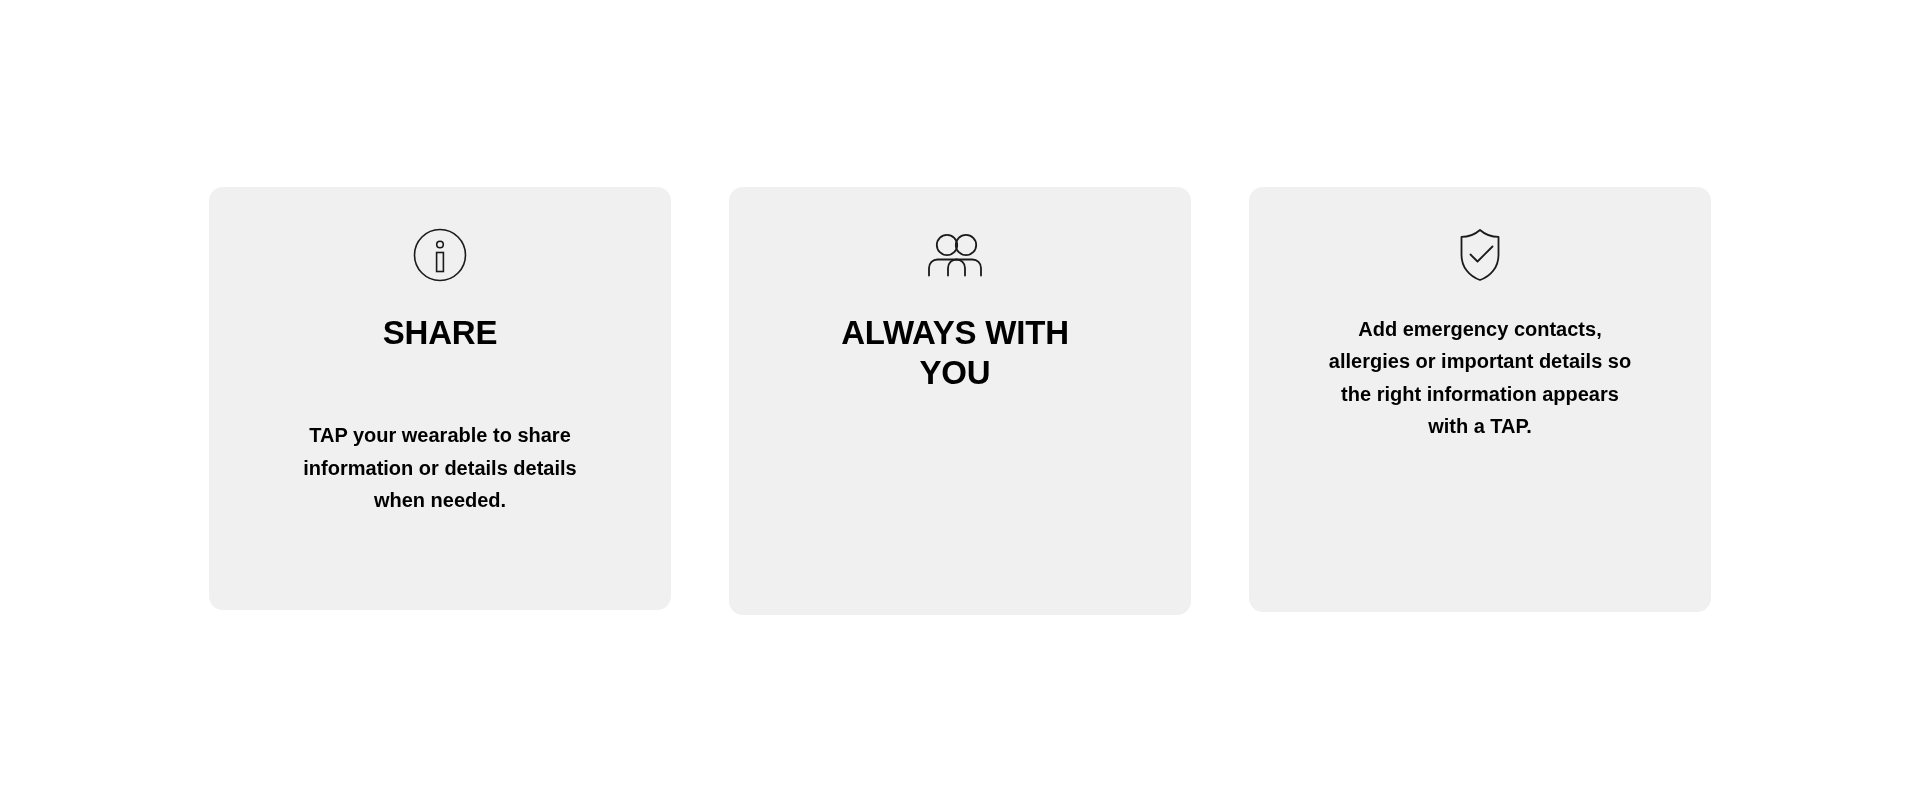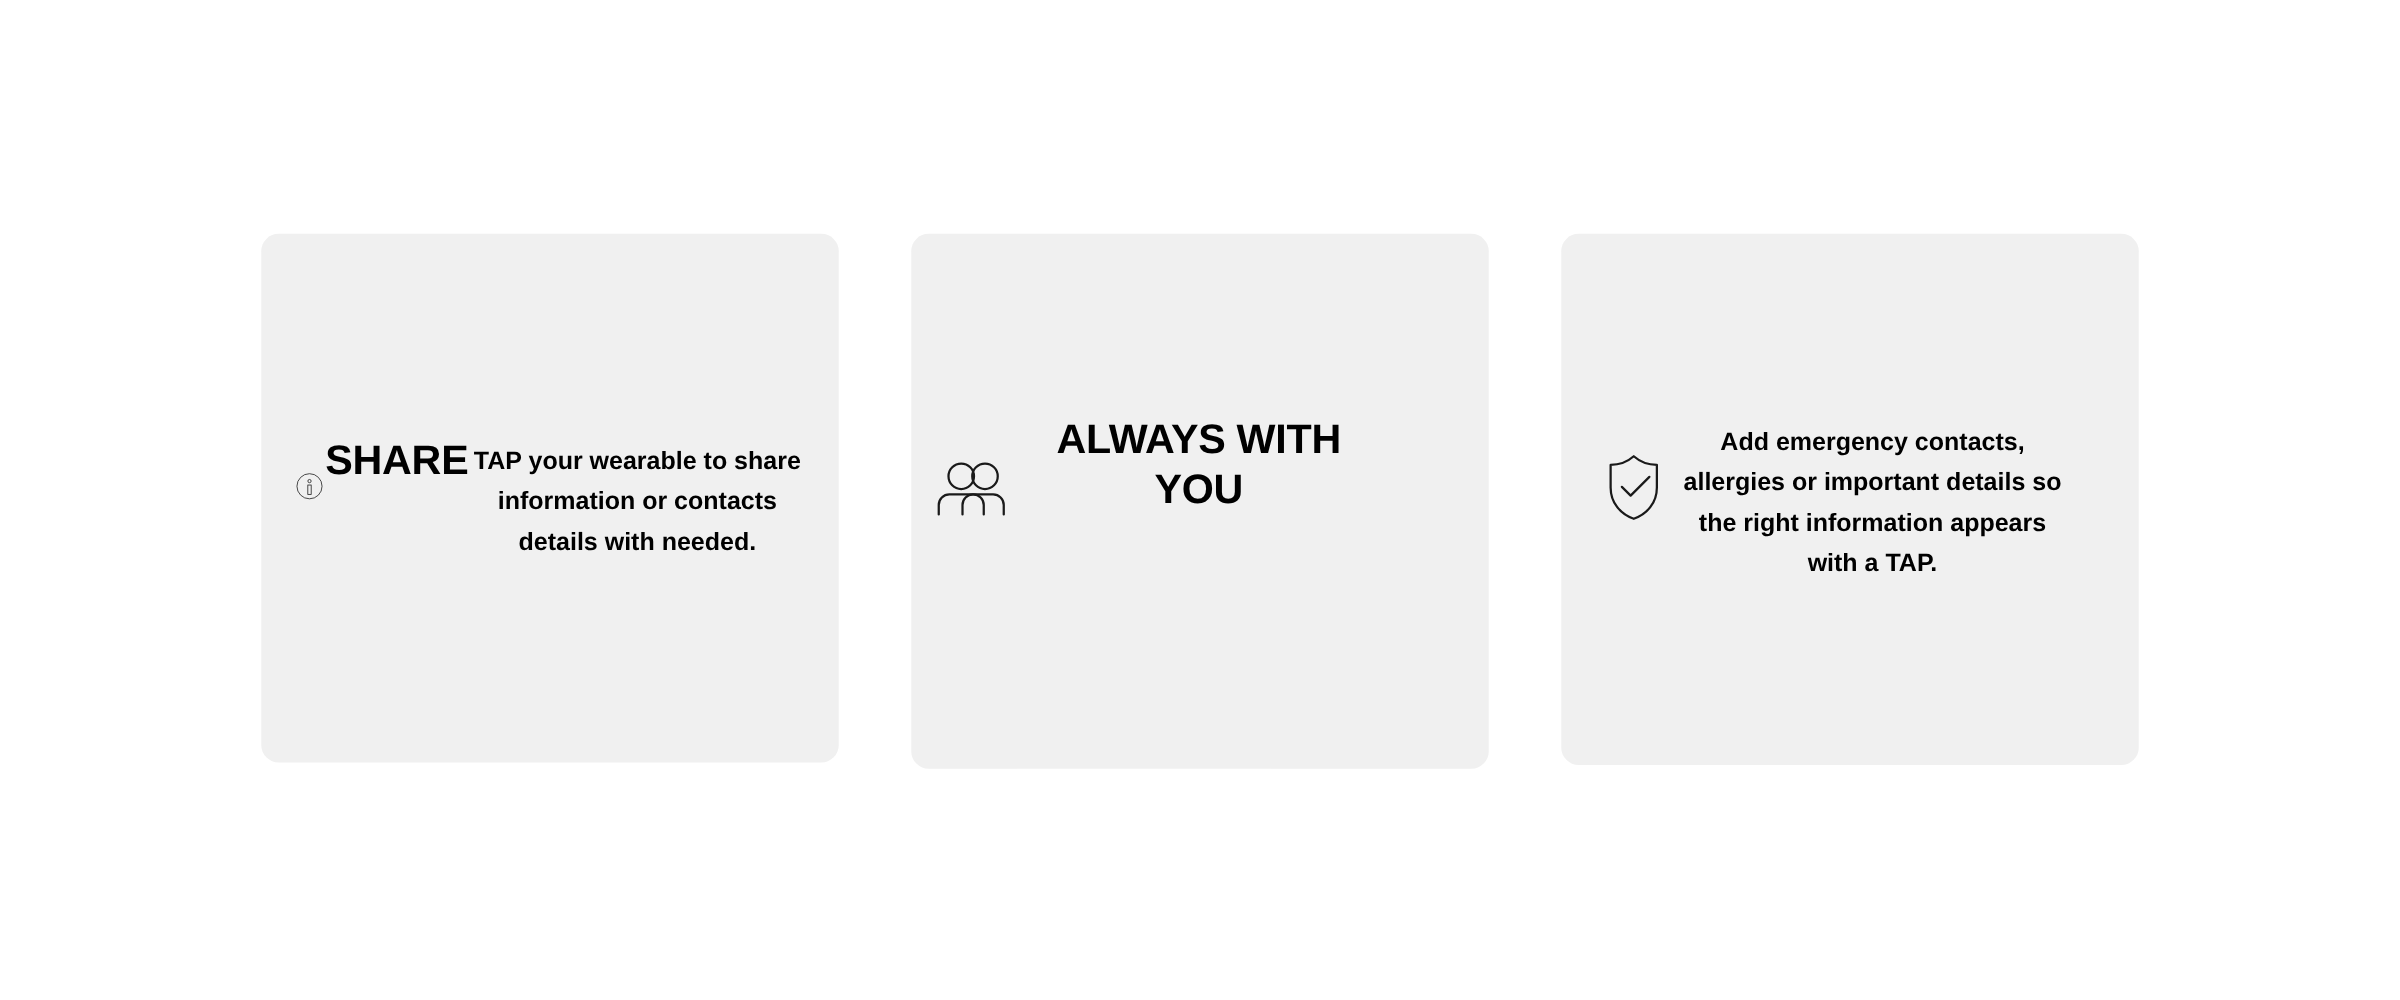--- a/index.html
+++ b/index.html
@@ -22,21 +22,21 @@
     padding-top: 187px;
     background: #ffffff;
   }
 
   .card {
     width: 462px;
     background: #f0f0f0;
     border-radius: 14px;
     padding: 36px 26px 30px 26px;
     display: flex;
-    flex-direction: row;
+    flex-direction: column;
     align-items: center;
     text-align: center;
   }
 
   
   .card--share     { min-height: 423px; }
   .card--always    { min-height: 428px; padding-left: 16px; }
   .card--emergency { min-height: 425px; }
 
   .card-icon {
@@ -83,21 +83,21 @@
 
   <div class="card card--share">
     <div class="card-icon">
       <svg viewBox="0 0 64 64" fill="none" xmlns="http://www.w3.org/2000/svg">
         <circle cx="32" cy="32" r="25.5" stroke="#1a1a1a" stroke-width="1.6"></circle>
         <circle cx="32" cy="21.5" r="3.3" stroke="#1a1a1a" stroke-width="1.6"></circle>
         <rect x="28.6" y="29.5" width="6.8" height="19" stroke="#1a1a1a" stroke-width="1.6"></rect>
       </svg>
     </div>
     <h3 class="card-title">SHARE</h3>
-    <p class="card-body">TAP your wearable to share information or contacts details with needed.</p>
+    <p class="card-body">TAP your wearable to share information or details details when needed.</p>
   </div>
 
   <div class="card card--always">
     <div class="card-icon">
       <svg viewBox="0 0 64 64" fill="none" xmlns="http://www.w3.org/2000/svg">
         <circle cx="24" cy="22" r="10.2" stroke="#1a1a1a" stroke-width="1.8"></circle>
         <circle cx="43" cy="22" r="10.2" stroke="#1a1a1a" stroke-width="1.8"></circle>
         <path d="M6 52.5V45c0-4.7 3.8-8.5 8.5-8.5h19c4.7 0 8.5 3.8 8.5 8.5v7.5" stroke="#1a1a1a" stroke-width="1.8" stroke-linecap="round"></path>
         <path d="M25 52.5V45c0-4.7 3.8-8.5 8.5-8.5h16c4.7 0 8.5 3.8 8.5 8.5v7.5" stroke="#1a1a1a" stroke-width="1.8" stroke-linecap="round"></path>
       </svg>

